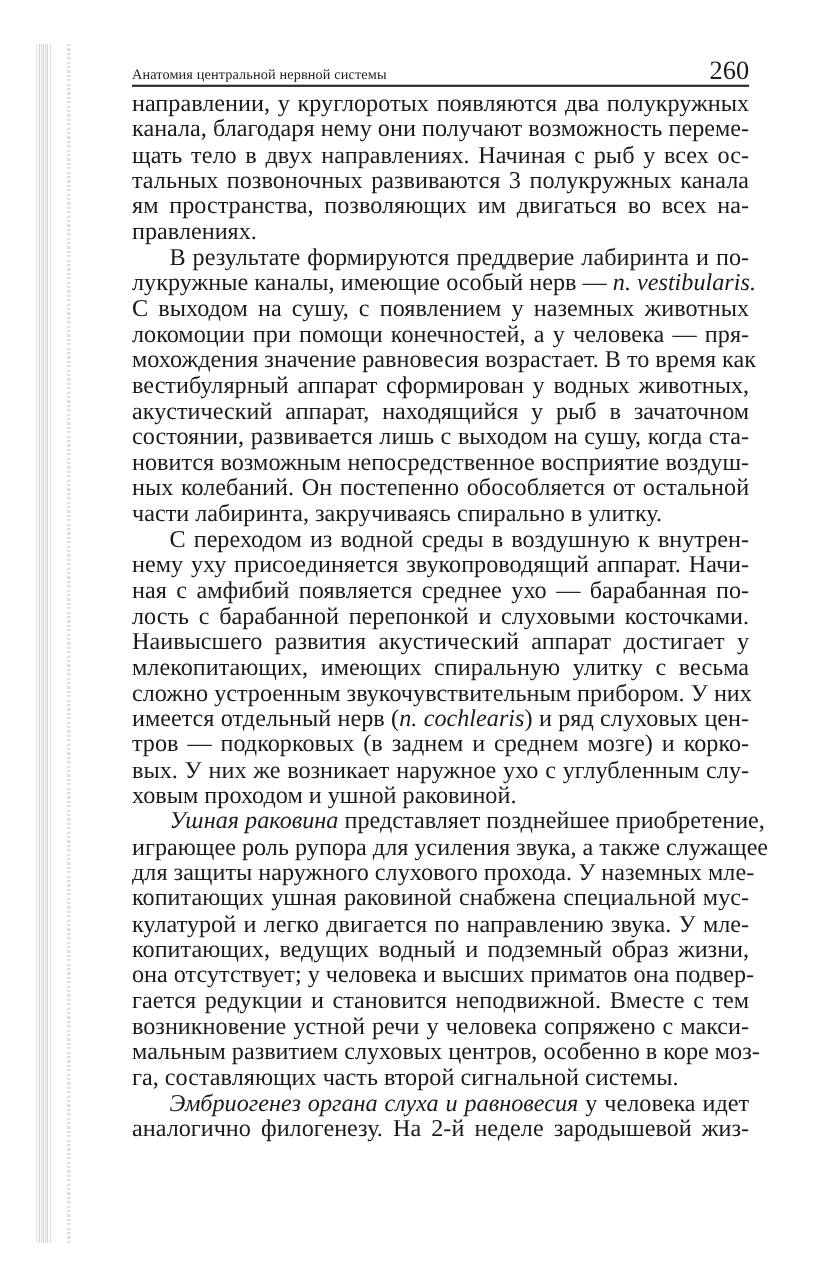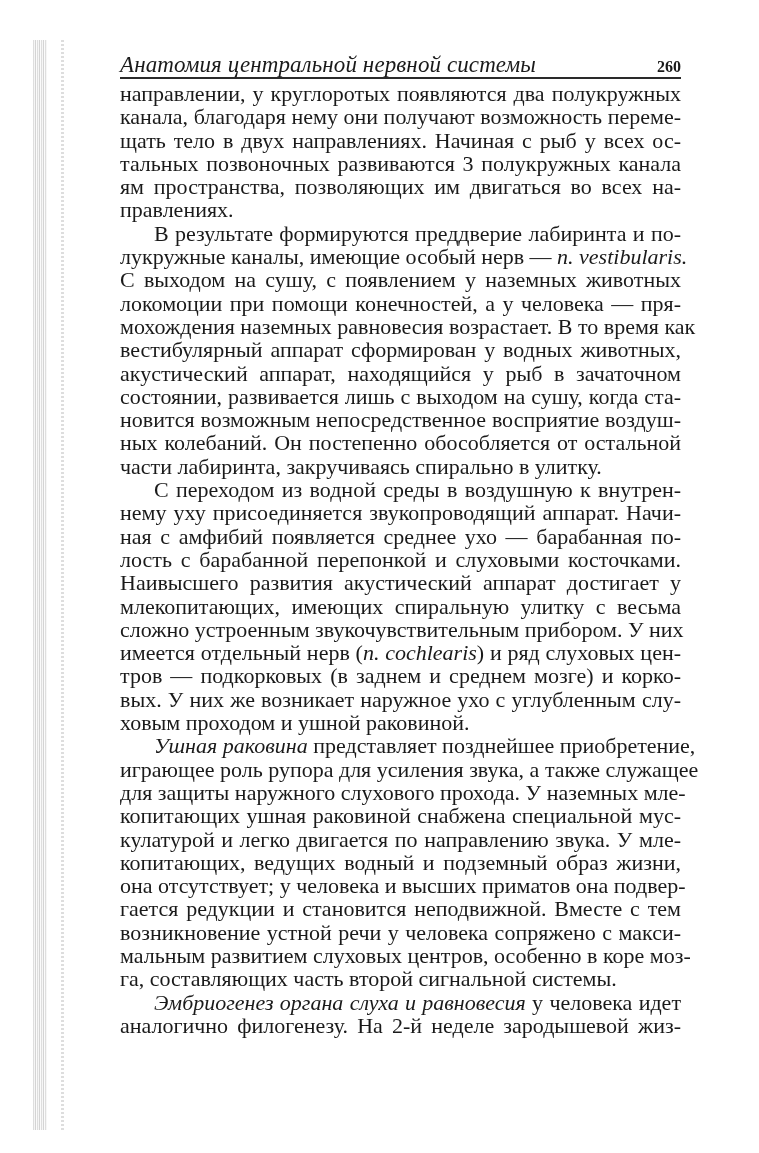--- a/index.html
+++ b/index.html
@@ -2,22 +2,22 @@
 <html><head>
 <meta charset="utf-8">
 <style>
   html, body { margin: 0; padding: 0; background: #ffffff; }
   body { width: 759px; height: 1153px; position: relative; overflow: hidden; font-family: "Liberation Serif", "DejaVu Serif", serif; color: #1a1a1a; }
   .gutter { position: absolute; top: 40px; height: 1090px; }
   .g1 { left: 33px; width: 14px; background: repeating-linear-gradient(90deg, #d6d6d6 0 1px, #f4f4f4 1px 2px, #c9c9c9 2px 3px, #fafafa 3px 4px); opacity: .8; }
   .g2 { left: 61px; width: 3px; background: repeating-linear-gradient(180deg, #cfcfcf 0 2px, #ffffff 2px 4px); opacity: .7; }
   .page { position: absolute; left: 120px; top: 52px; width: 561px; }
   .header { display: flex; justify-content: space-between; align-items: baseline; height: 24px; }
-  .running-title { font-style: italic; font-size: 23px; letter-spacing: .1px; }
-  .page-number { font-weight: bold; font-size: 16px; }
+  .running-title { font-size: 13px; letter-spacing: .1px; }
+  .page-number { font-weight: normal; font-size: 24px; }
   .rule { height: 2px; background: #2a2a2a; margin-top: 1px; margin-bottom: 3px; }
   .text { font-size: 22px; line-height: 23.3px; text-align: justify; }
   .para { margin: 0; }
   .para.indent { text-indent: 34px; }
   .line { display: block; text-align: justify; text-align-last: justify; white-space: nowrap; }
   .line.last { text-align-last: left; }
   .it { font-style: italic; }
 </style>
 </head>
 <body>
@@ -38,21 +38,21 @@
         <span class="line"><span>щать тело в двух направлениях. Начиная с рыб у всех ос-</span></span>
         <span class="line"><span>тальных позвоночных развиваются 3 полукружных канала</span></span>
         <span class="line"><span>ям пространства, позволяющих им двигаться во всех на-</span></span>
         <span class="line last"><span>правлениях.</span></span>
       </div>
       <div class="para indent" style="text-indent: 0px;">
         <span class="line" style="padding-left: 34px;"><span>В результате формируются преддверие лабиринта и по-</span></span>
         <span class="line"><span>лукружные каналы, имеющие особый нерв — </span><span class="it">n. vestibularis.</span></span>
         <span class="line"><span>С выходом на сушу, с появлением у наземных животных</span></span>
         <span class="line"><span>локомоции при помощи конечностей, а у человека — пря-</span></span>
-        <span class="line"><span>мохождения наземных равновесия возрастает. В то время как</span></span>
+        <span class="line"><span>мохождения значение равновесия возрастает. В то время как</span></span>
         <span class="line"><span>вестибулярный аппарат сформирован у водных животных,</span></span>
         <span class="line"><span>акустический аппарат, находящийся у рыб в зачаточном</span></span>
         <span class="line"><span>состоянии, развивается лишь с выходом на сушу, когда ста-</span></span>
         <span class="line"><span>новится возможным непосредственное восприятие воздуш-</span></span>
         <span class="line"><span>ных колебаний. Он постепенно обособляется от остальной</span></span>
         <span class="line last"><span>части лабиринта, закручиваясь спирально в улитку.</span></span>
       </div>
       <div class="para indent" style="text-indent: 0px;">
         <span class="line" style="padding-left: 34px;"><span>С переходом из водной среды в воздушную к внутрен-</span></span>
         <span class="line"><span>нему уху присоединяется звукопроводящий аппарат. Начи-</span></span>

